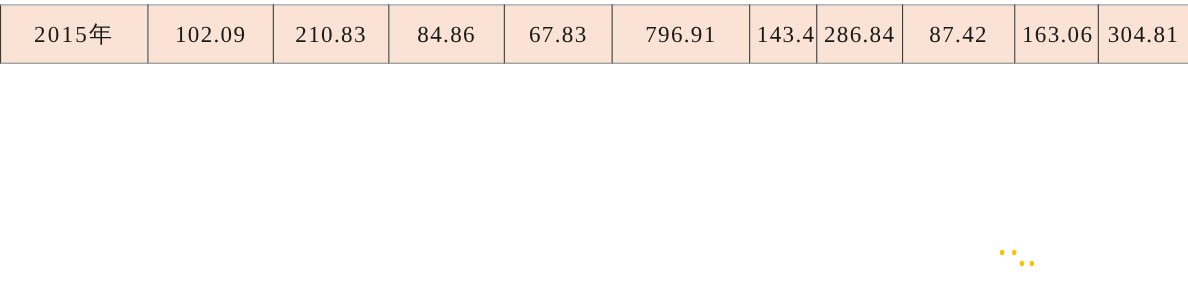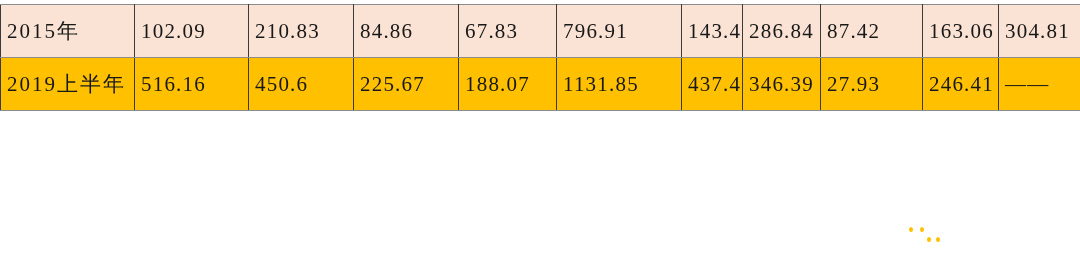--- a/index.html
+++ b/index.html
@@ -27,20 +27,21 @@
     border-collapse: collapse;
     table-layout: fixed;
   }
   table.grid td {
     border-top: 1px solid #8c8c8c;
     border-bottom: 1px solid #8c8c8c;
     border-left: 1px solid #3a3a3a;
     border-right: 1px solid #3a3a3a;
     height: 52px;
     padding: 0 6px;
+    text-align: center;
     vertical-align: middle;
     font-size: 21px;
     color: #181818;
     letter-spacing: 1.2px;
     white-space: nowrap;
     overflow: hidden;
   }
   table.grid td.rowlabel {
     letter-spacing: 2px;
   }
@@ -154,33 +155,20 @@
           <td>210.83</td>
           <td>84.86</td>
           <td>67.83</td>
           <td>796.91</td>
           <td>143.4</td>
           <td>286.84</td>
           <td>87.42</td>
           <td>163.06</td>
           <td>304.81</td>
         </tr>
-        <tr class="gold">
-          <td class="rowlabel">2019上半年</td>
-          <td>516.16</td>
-          <td>450.6</td>
-          <td>225.67</td>
-          <td>188.07</td>
-          <td>1131.85</td>
-          <td>437.4</td>
-          <td>346.39</td>
-          <td>27.93</td>
-          <td>246.41</td>
-          <td>——</td>
-        </tr>
       </tbody>
   </table>
 
   <div id="watermark">
     <div class="wm-logo">
       <div class="bub big"></div>
       <div class="bub small"></div>
       <div class="eye e1"></div>
       <div class="eye e2"></div>
       <div class="eye e3"></div>

